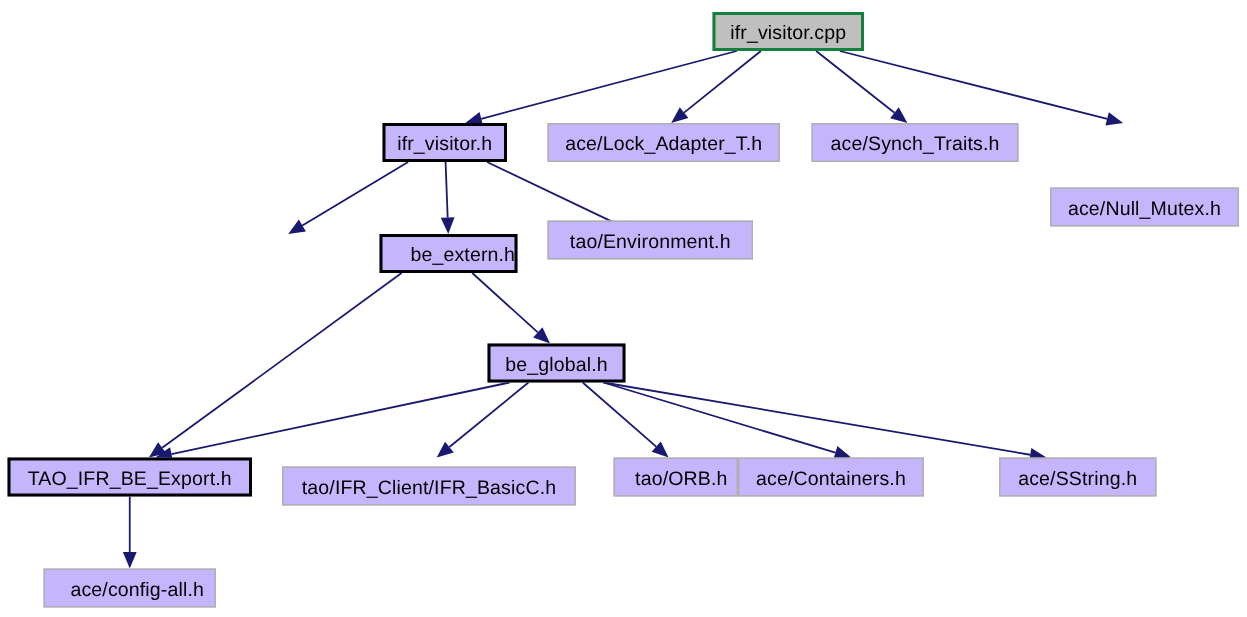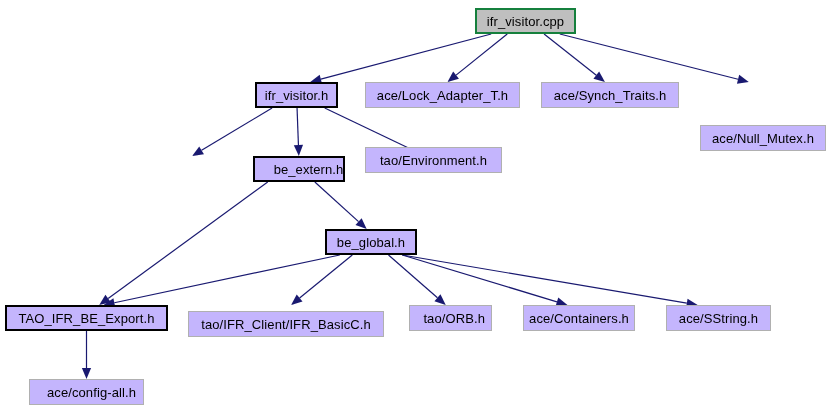--- a/index.html
+++ b/index.html
@@ -140,21 +140,21 @@
     </div>
     <div class="node-box strong" style="left: 325px; top: 229px; width: 92px; height: 26px;">
       <span class="node-label">be_global.h</span>
     </div>
     <div class="node-box" style="left: 188px; top: 311px; width: 196px; height: 26px;">
       <span class="node-label">tao/IFR_Client/IFR_BasicC.h</span>
     </div>
     <div class="node-box" style="left: 409px; top: 305px; width: 83px; height: 26px; justify-content: flex-end;">
       <span class="node-label">tao/ORB.h</span>
     </div>
-    <div class="node-box" style="left: 523px; top: 305px; width: 112px; height: 26px;">
+    <div class="node-box" style="left: 492px; top: 305px; width: 124px; height: 26px;">
       <span class="node-label">ace/Containers.h</span>
     </div>
     <div class="node-box" style="left: 666px; top: 305px; width: 105px; height: 26px;">
       <span class="node-label">ace/SString.h</span>
     </div>
     <div class="node-box" style="left: 29px; top: 379px; width: 115px; height: 26px; padding-left: 10px;">
       <span class="node-label">ace/config-all.h</span>
     </div>
   </div>
 

